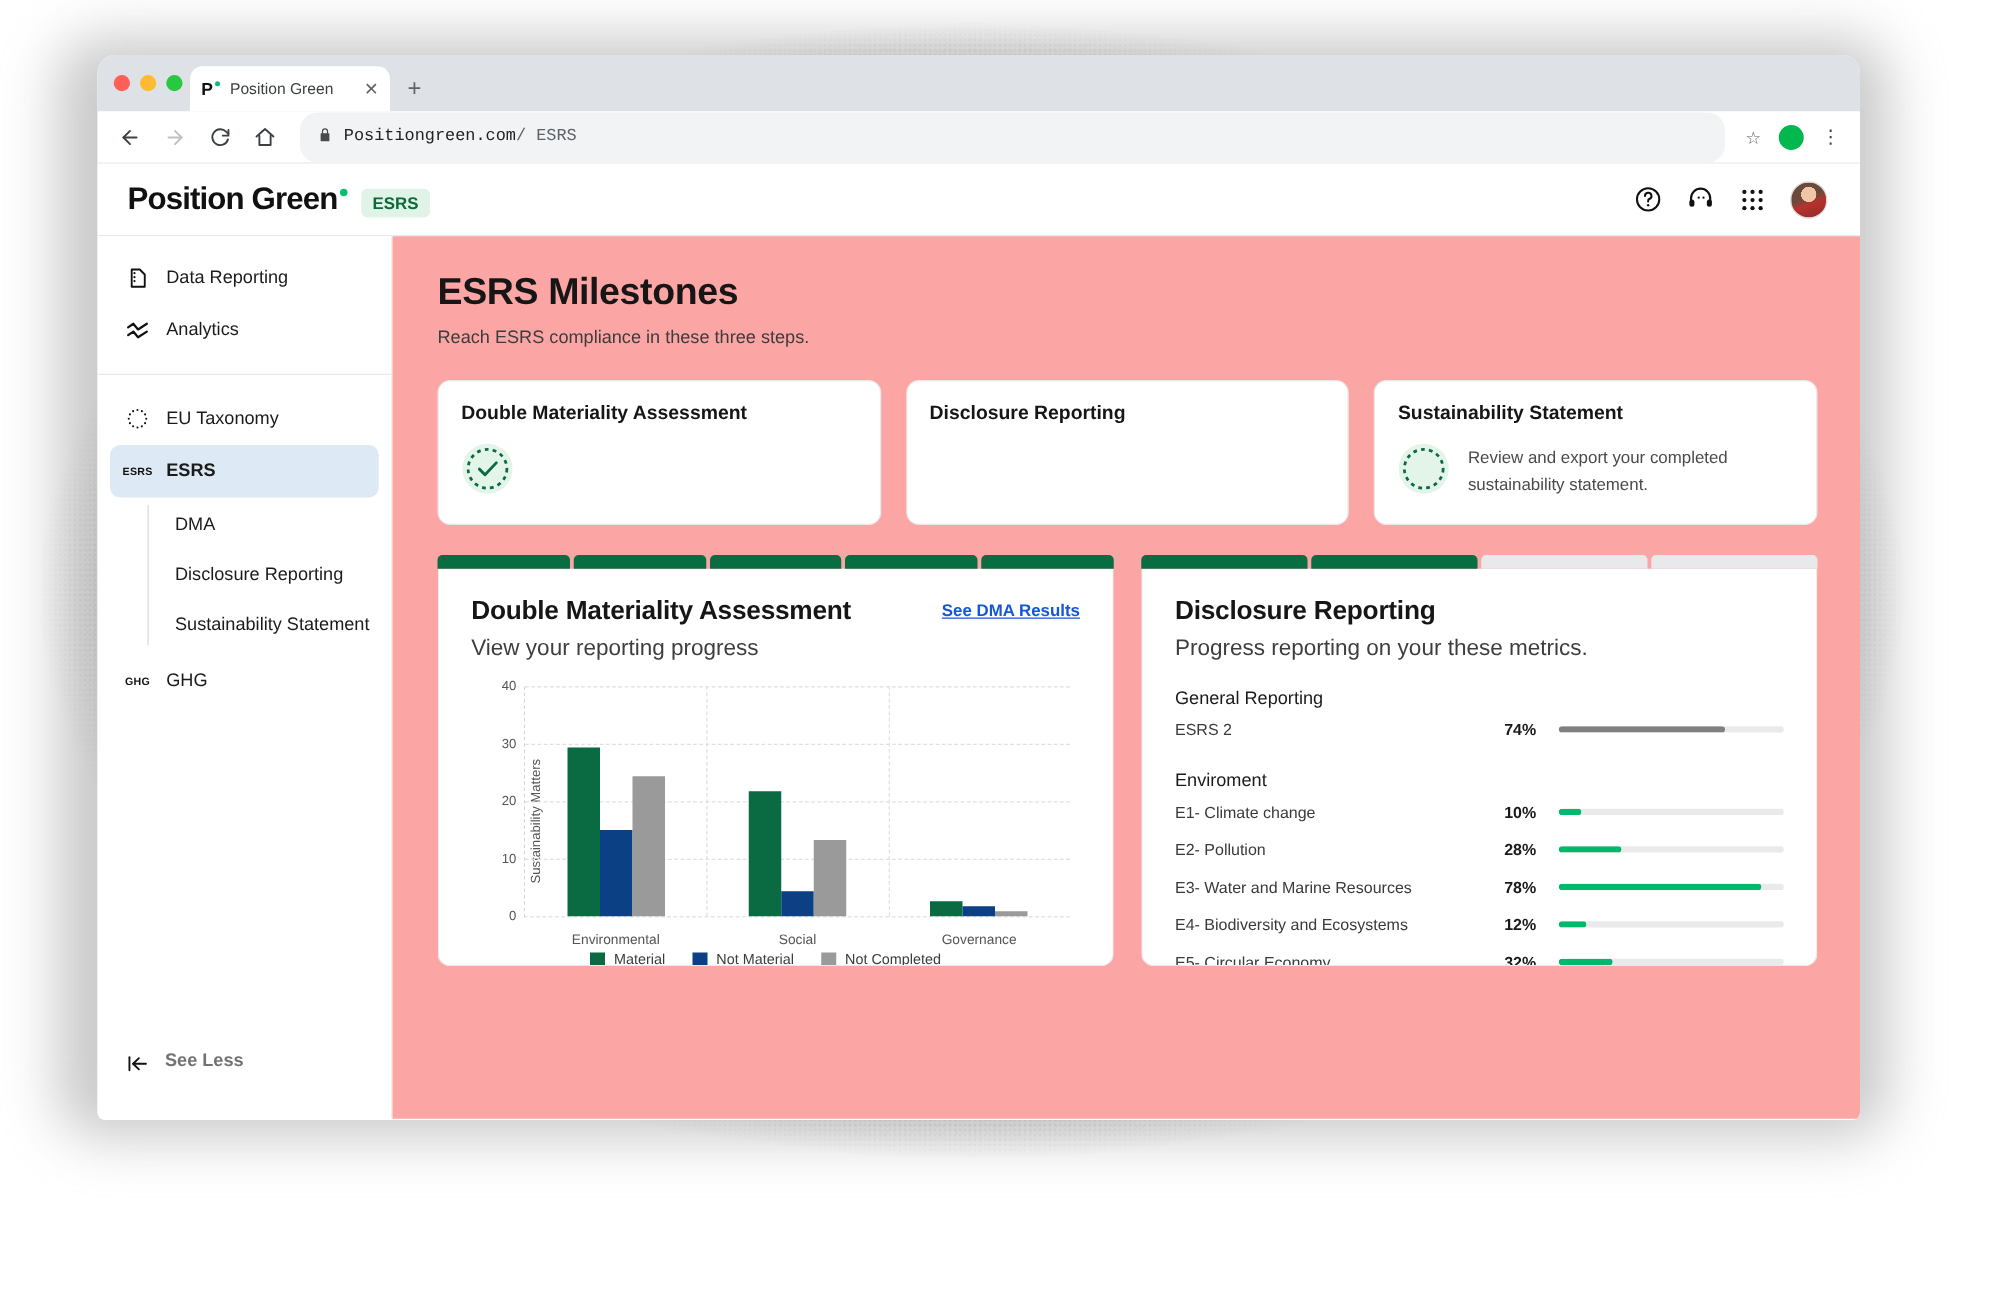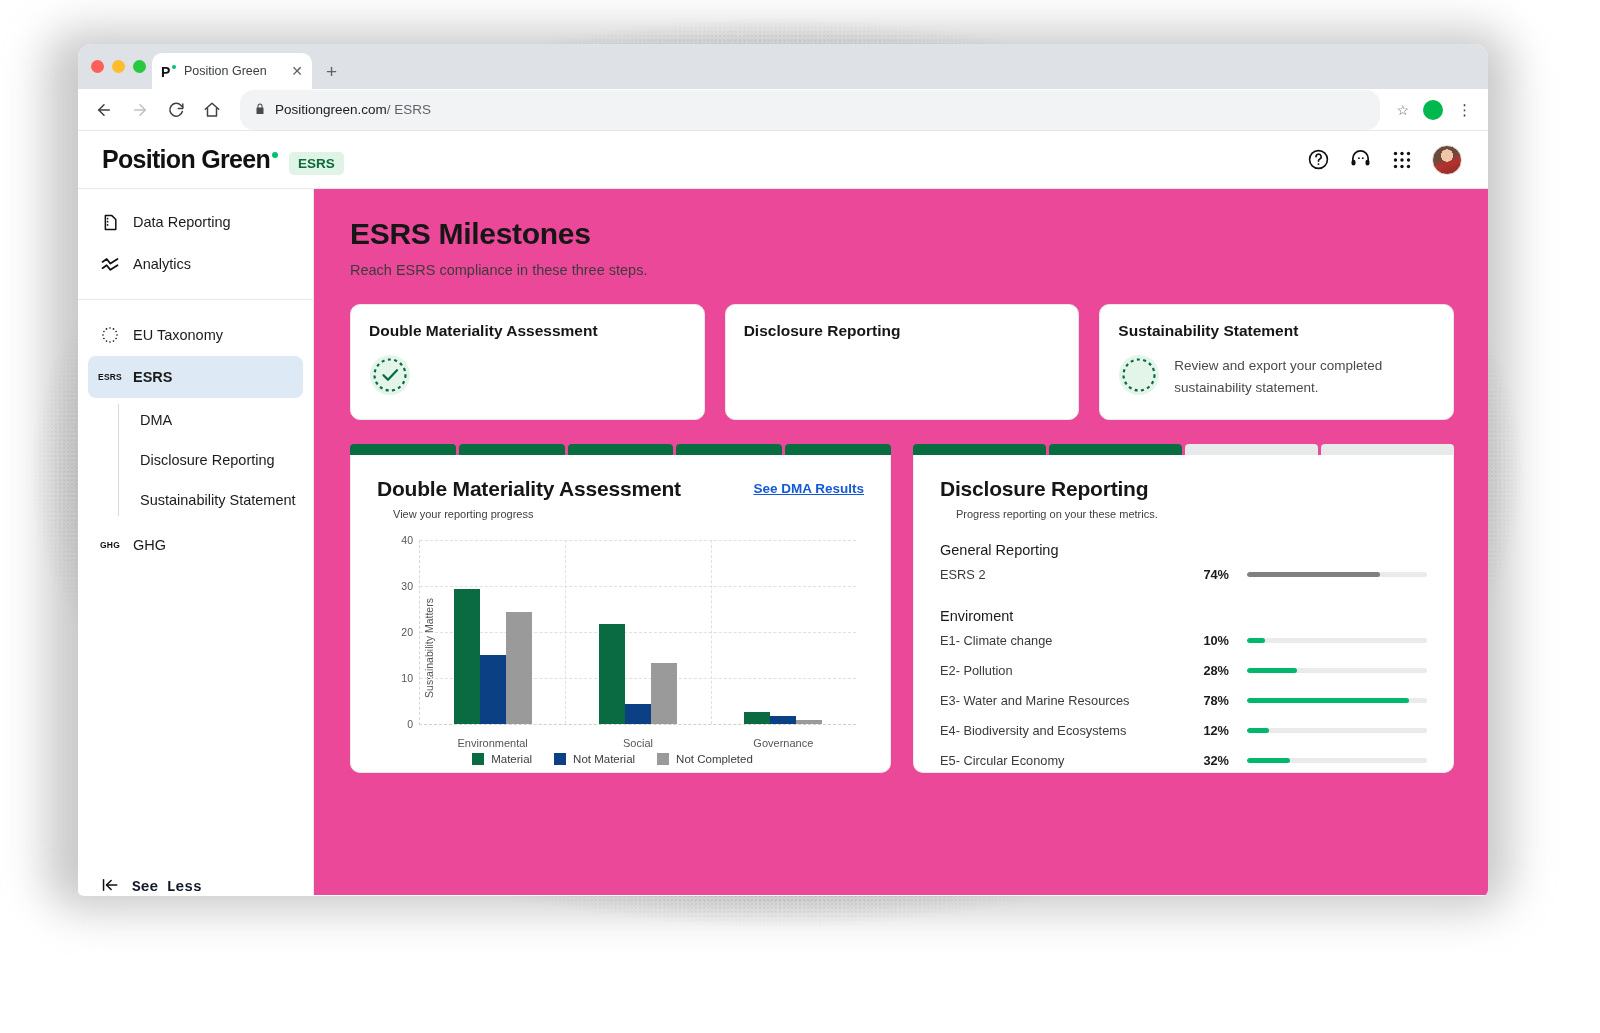--- a/index.html
+++ b/index.html
@@ -95,20 +95,21 @@
     border-bottom: 1px solid #e6e6e6;
   }
   .navbtn { width: 20px; height: 20px; color: #3c4043; display: flex; align-items: center; justify-content: center; }
   .navbtn.dim { color: #bdc1c6; }
   .omnibox {
     flex: 1; height: 40px;
     background: #f1f3f4; border-radius: 14px;
     display: flex; align-items: center;
     padding: 0 14px; gap: 9px;
     margin-left: 2px;
+    font-family: Liberation Mono, monospace;
   }
   .url { font-size: 13.5px; color: #202124; }
   .url .host { color: #202124; }
   .url .path { color: #5f6368; }
   .omni-right { display: flex; align-items: center; gap: 14px; }
   .star { font-size: 14px; color: #5f6368; }
   .profile-circle { width: 20px; height: 20px; border-radius: 50%; background: #00b84d; }
   .kebab { font-size: 15px; color: #3c4043; line-height: 1; }
 
   
@@ -171,29 +172,29 @@
   .subnav::before {
     content: ""; position: absolute; left: 0; top: 4px; bottom: 4px;
     width: 1px; background: #d9d9d9;
   }
   .sub-item {
     height: 40px; display: flex; align-items: center;
     font-size: 14.5px; color: #1b1b1b; cursor: pointer;
   }
   .sidebar-spacer { flex: 1; }
   .see-less {
-    display: flex; align-items: flex-end; gap: 12px;
+    display: flex; align-items: flex-start; gap: 12px;
     padding: 0 22px 0 22px; height: 54px;
-    font-size: 14.5px; font-weight: 600; color: #0f172a; cursor: pointer; font-family: Liberation Mono, monospace;
+    font-size: 14.5px; font-weight: 600; color: #737373; cursor: pointer;
   }
 
   
   .main {
     flex: 1; min-width: 0;
-    background: #ec4899;
+    background: #fca5a5;
     padding: 28px 34px 0 36px;
     overflow: hidden;
     position: relative;
   }
   .page-title { font-size: 30px; font-weight: 600; color: #161616; letter-spacing: -.3px; }
   .page-sub { font-size: 14.5px; color: #3c3c3c; margin-top: 11px; }
 
   .milestones { display: flex; gap: 20px; margin-top: 26px; }
   .ms-card {
     flex: 1; background: #fff;
@@ -216,21 +217,21 @@
   .seg.on { background: #086e42; }
   .panel {
     background: #fff; border: 1px solid #eaeaea; border-top: none;
     border-radius: 0 0 10px 10px;
     padding: 22px 26px 10px 26px;
     height: 318px; overflow: hidden;
   }
 
   .panel-head { display: flex; align-items: flex-start; }
   .panel-title { font-size: 21px; font-weight: 600; color: #161616; letter-spacing: -.2px; }
-  .panel-sub { font-size: 11px; color: #3e3e3e; margin-top: 7px; margin-left: 16px; }
+  .panel-sub { font-size: 18px; color: #3e3e3e; margin-top: 7px; }
   .panel-link {
     margin-left: auto; font-size: 13.5px; font-weight: 600;
     color: #1558d6; text-decoration: underline; cursor: pointer; white-space: nowrap;
     padding-top: 4px;
   }
 
   
   .chart { position: relative; margin-top: 16px; height: 225px; }
   .ylabel {
     position: absolute; left: 2px; top: 50%;

